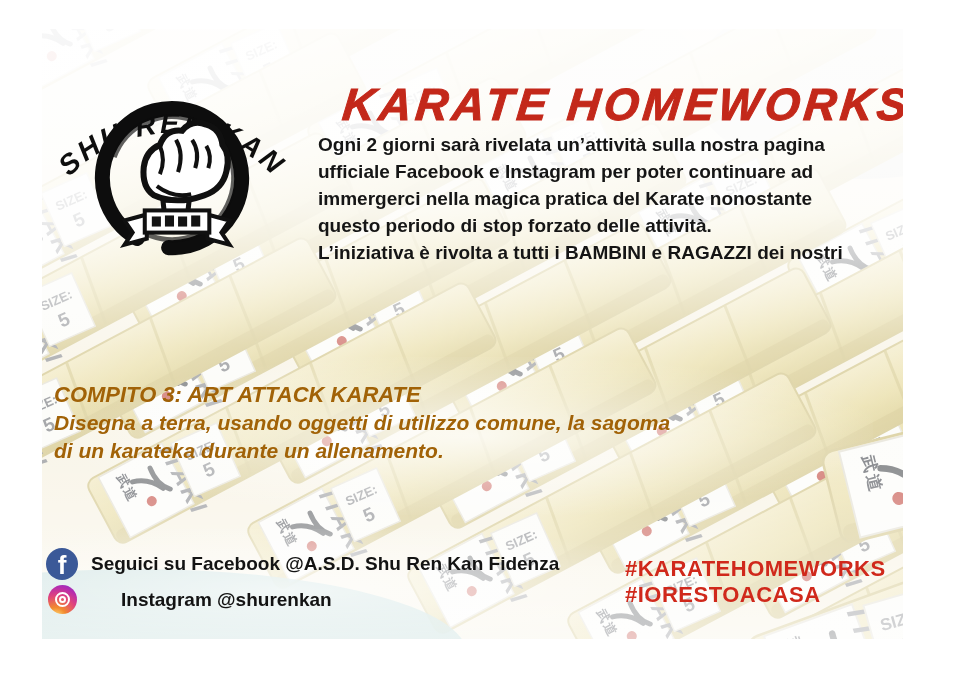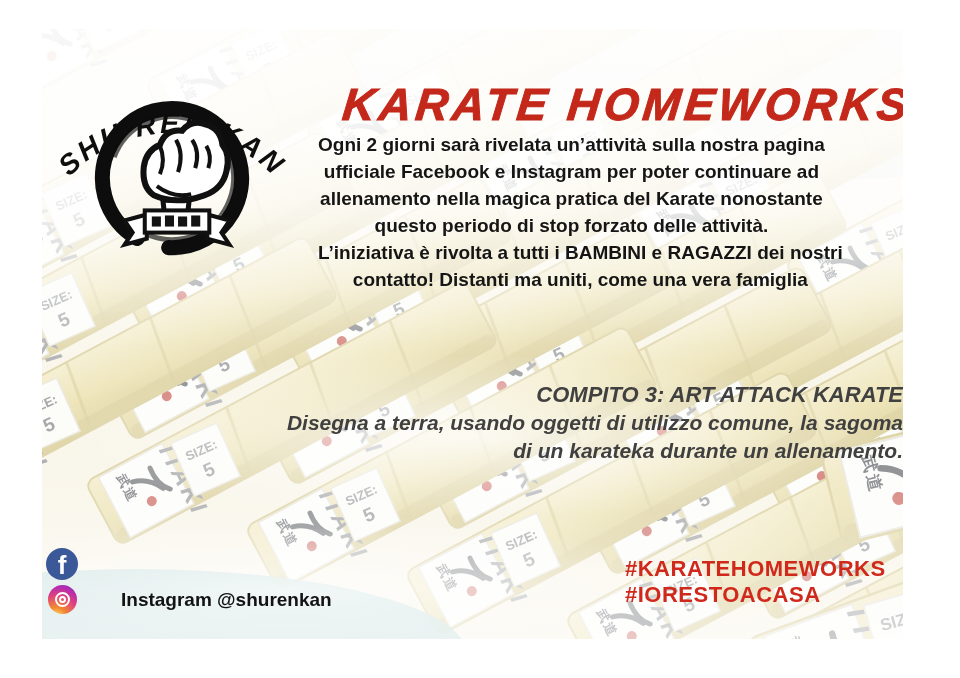--- a/index.html
+++ b/index.html
@@ -37,26 +37,26 @@
   .logo{position:absolute;left:14px;top:18px;width:232px;height:230px;}
   .title{
     position:absolute;left:300px;top:50px;width:570px;margin:0;
     text-align:center;white-space:nowrap;
     font-size:45px;font-weight:700;font-style:italic;letter-spacing:4px;
     color:var(--accent-red,#c3281a);
     -webkit-text-stroke:1px var(--accent-red,#c3281a);
     transform:skewX(-6deg);
   }
   .para{position:absolute;left:276px;font-size:19px;line-height:27px;font-weight:700;color:var(--text-black,#151515);}
-  .para div{white-space:nowrap;text-align:center;}
+  .para div{white-space:nowrap;}
   .intro{top:102px;}
   .initiative{top:210px;}
   .task{
-    position:absolute;left:12px;right:0;top:352px;text-align:right;
-    font-weight:700;font-style:italic;font-size:21px;line-height:28px;color:#404040;
+    position:absolute;left:12px;right:0;top:352px;text-align:left;
+    font-weight:700;font-style:italic;font-size:21px;line-height:28px;color:#a16207;
   }
   .task .task-title{font-size:22px;}
   .social-row{position:absolute;display:flex;align-items:center;gap:13px;font-weight:700;font-size:19px;color:#131313;white-space:nowrap;}
   .row-fb{left:4px;top:519px;}
   .row-ig{left:6px;top:556px;gap:44px;}
   .icon-fb{
     width:32px;height:32px;border-radius:50%;background:var(--facebook-blue,#3b5998);
     color:#fff;display:flex;align-items:flex-end;justify-content:center;
     font-weight:700;font-size:26px;line-height:30px;overflow:hidden;flex:0 0 auto;
   }
@@ -171,37 +171,37 @@
       <rect x="121" y="168" width="9" height="10"></rect>
         <rect x="134" y="167" width="9" height="11"></rect>
     </g>
   </svg>
 
   <h1 class="title">KARATE HOMEWORKS</h1>
 
   <div class="para intro">
     <div>Ogni 2 giorni sarà rivelata un’attività sulla nostra pagina</div>
     <div>ufficiale Facebook e Instagram per poter continuare ad</div>
-    <div>allenamento nella magica pratica del Karate nonostante</div>
+    <div>immergerci nella magica pratica del Karate nonostante</div>
     <div>questo periodo di stop forzato delle attività.</div>
   </div>
 
   <div class="para initiative">
     <div>L’iniziativa è rivolta a tutti i BAMBINI e RAGAZZI dei nostri</div>
-    <div>contatto! Distanti ma uniti, come una vera famiglia</div>
   </div>
 
   <div class="task">
     <div class="task-title">COMPITO 3: ART ATTACK KARATE</div>
     <div>Disegna a terra, usando oggetti di utilizzo comune, la sagoma</div>
     <div>di un karateka durante un allenamento.</div>
   </div>
 
   <div class="social-row row-fb">
     <span class="icon-fb">f</span>
+    <span>Seguici su Facebook @A.S.D. Shu Ren Kan Fidenza</span>
   </div>
   <div class="social-row row-ig">
     <span class="icon-ig"></span>
     <span>Instagram @shurenkan</span>
   </div>
 
   <div class="hashtags">
     <div>#KARATEHOMEWORKS</div>
     <div>#IORESTOACASA</div>
   </div>

